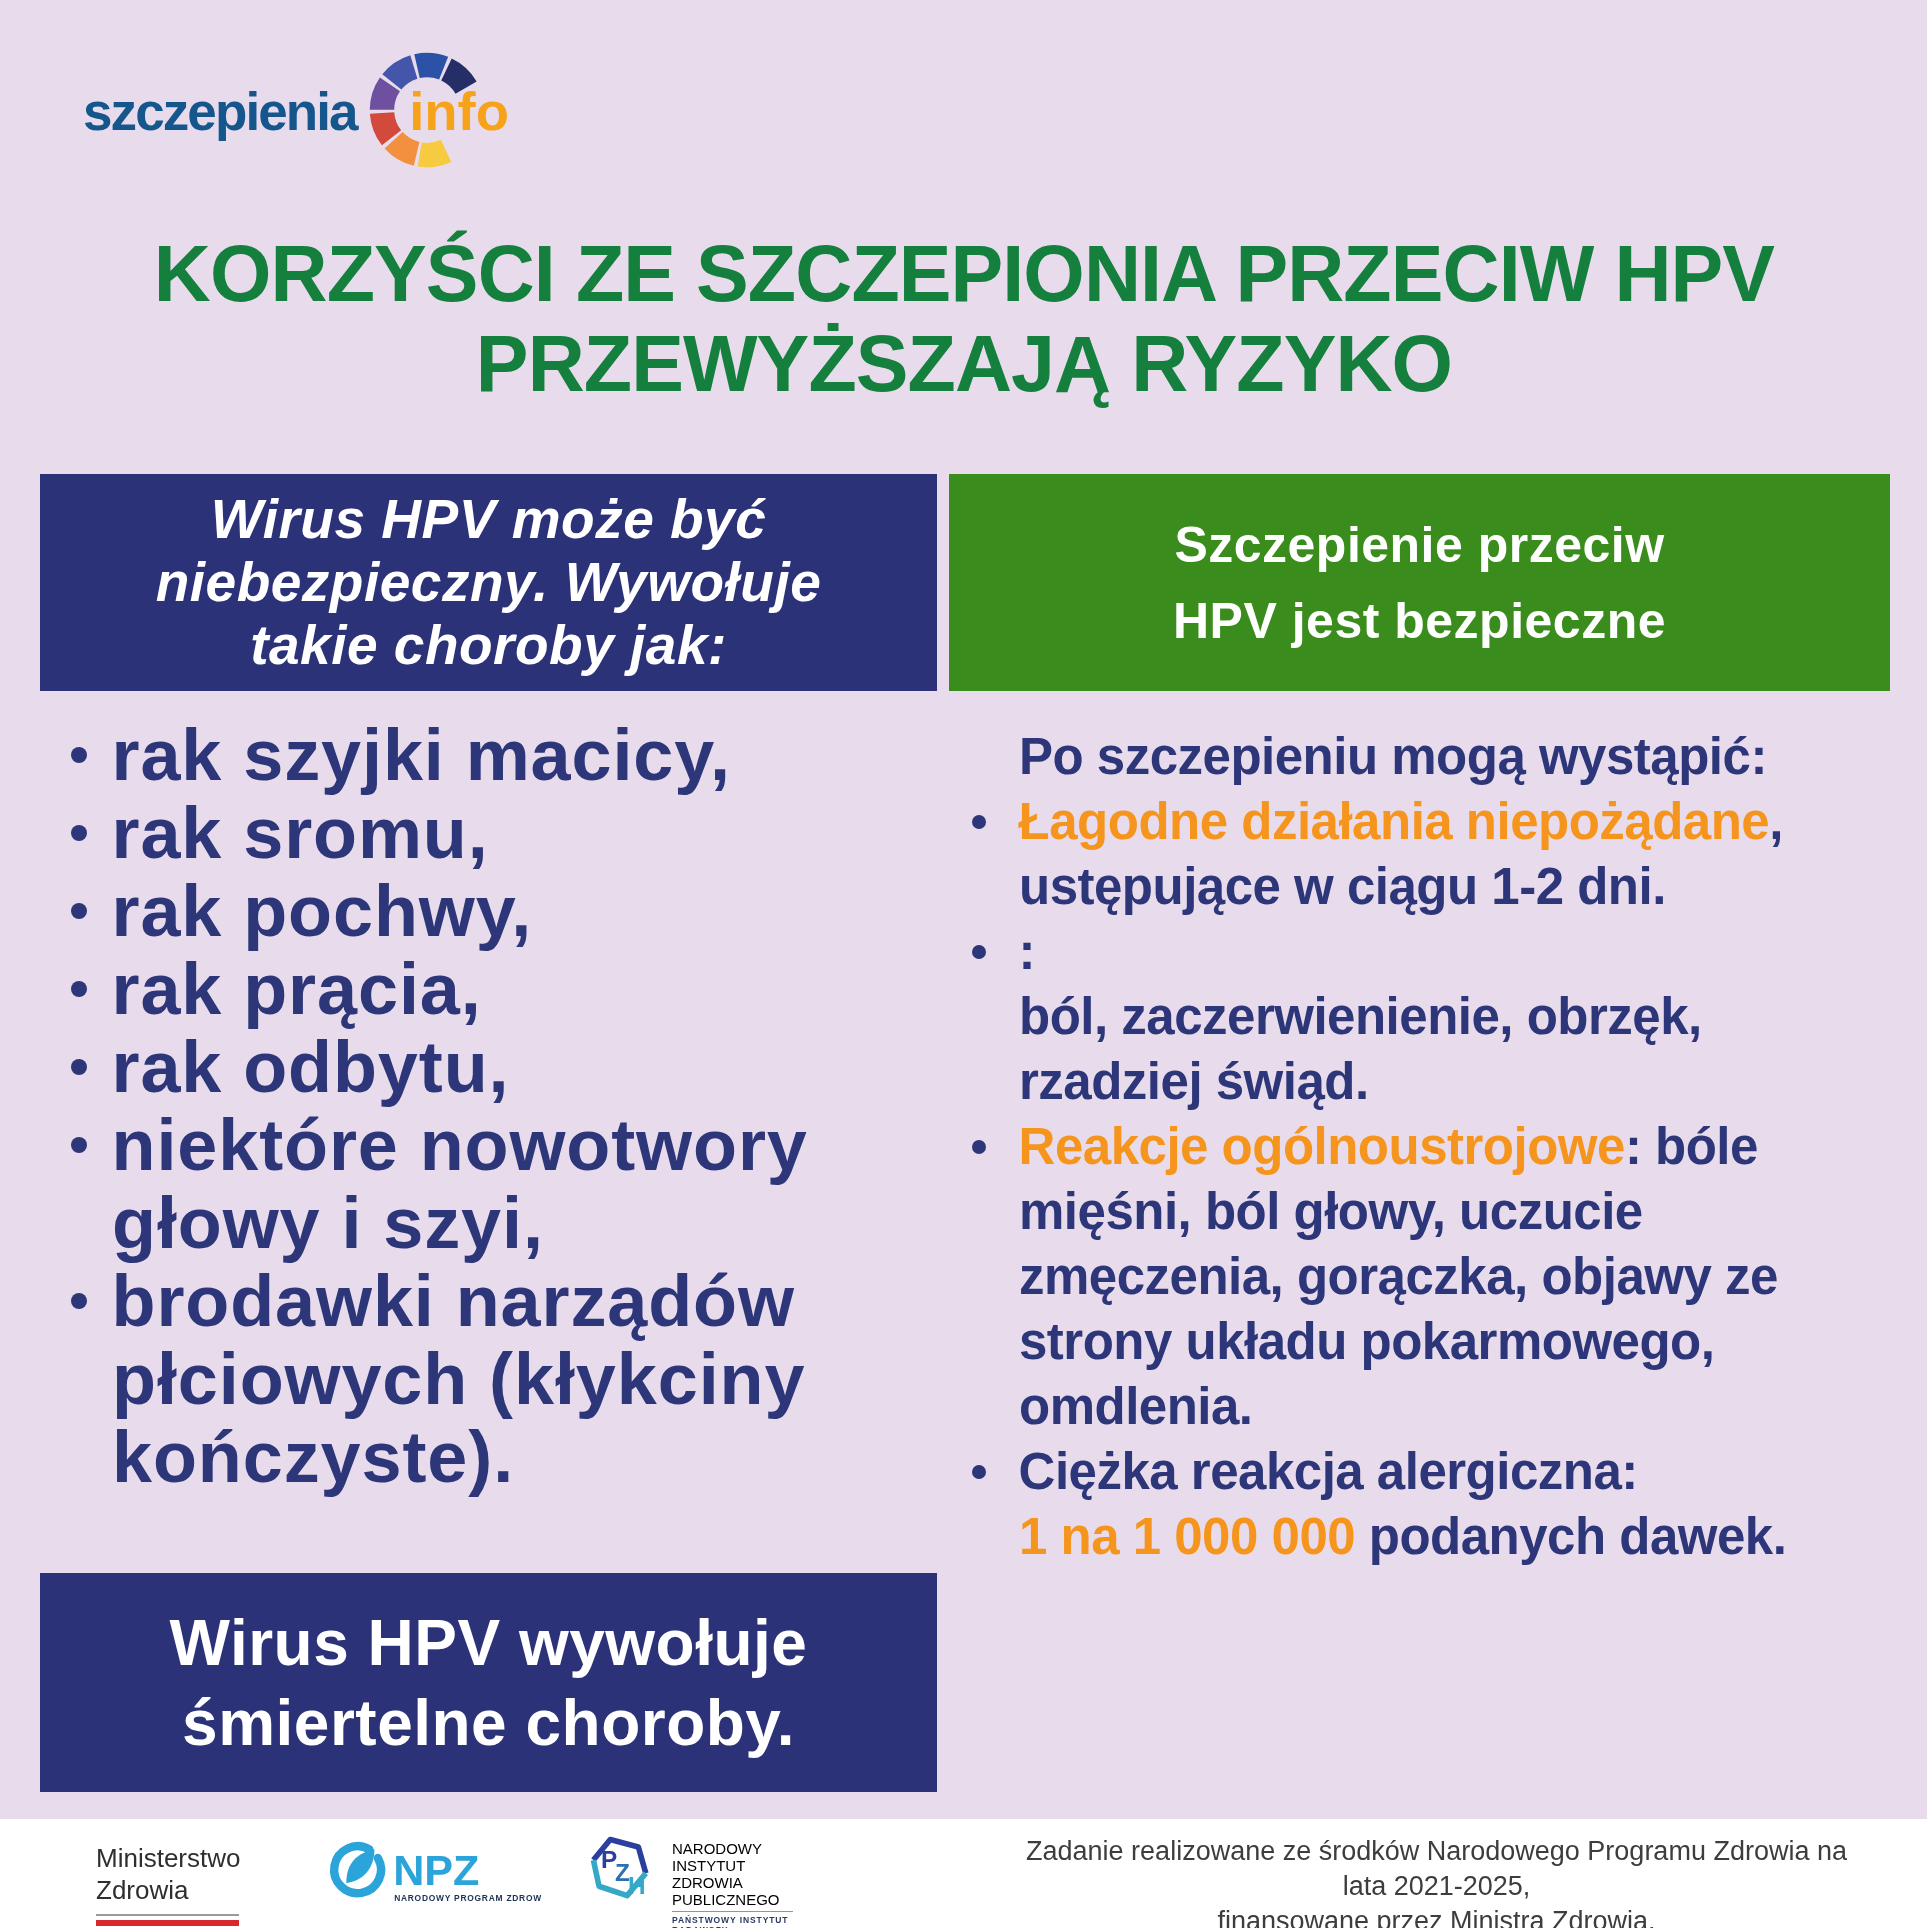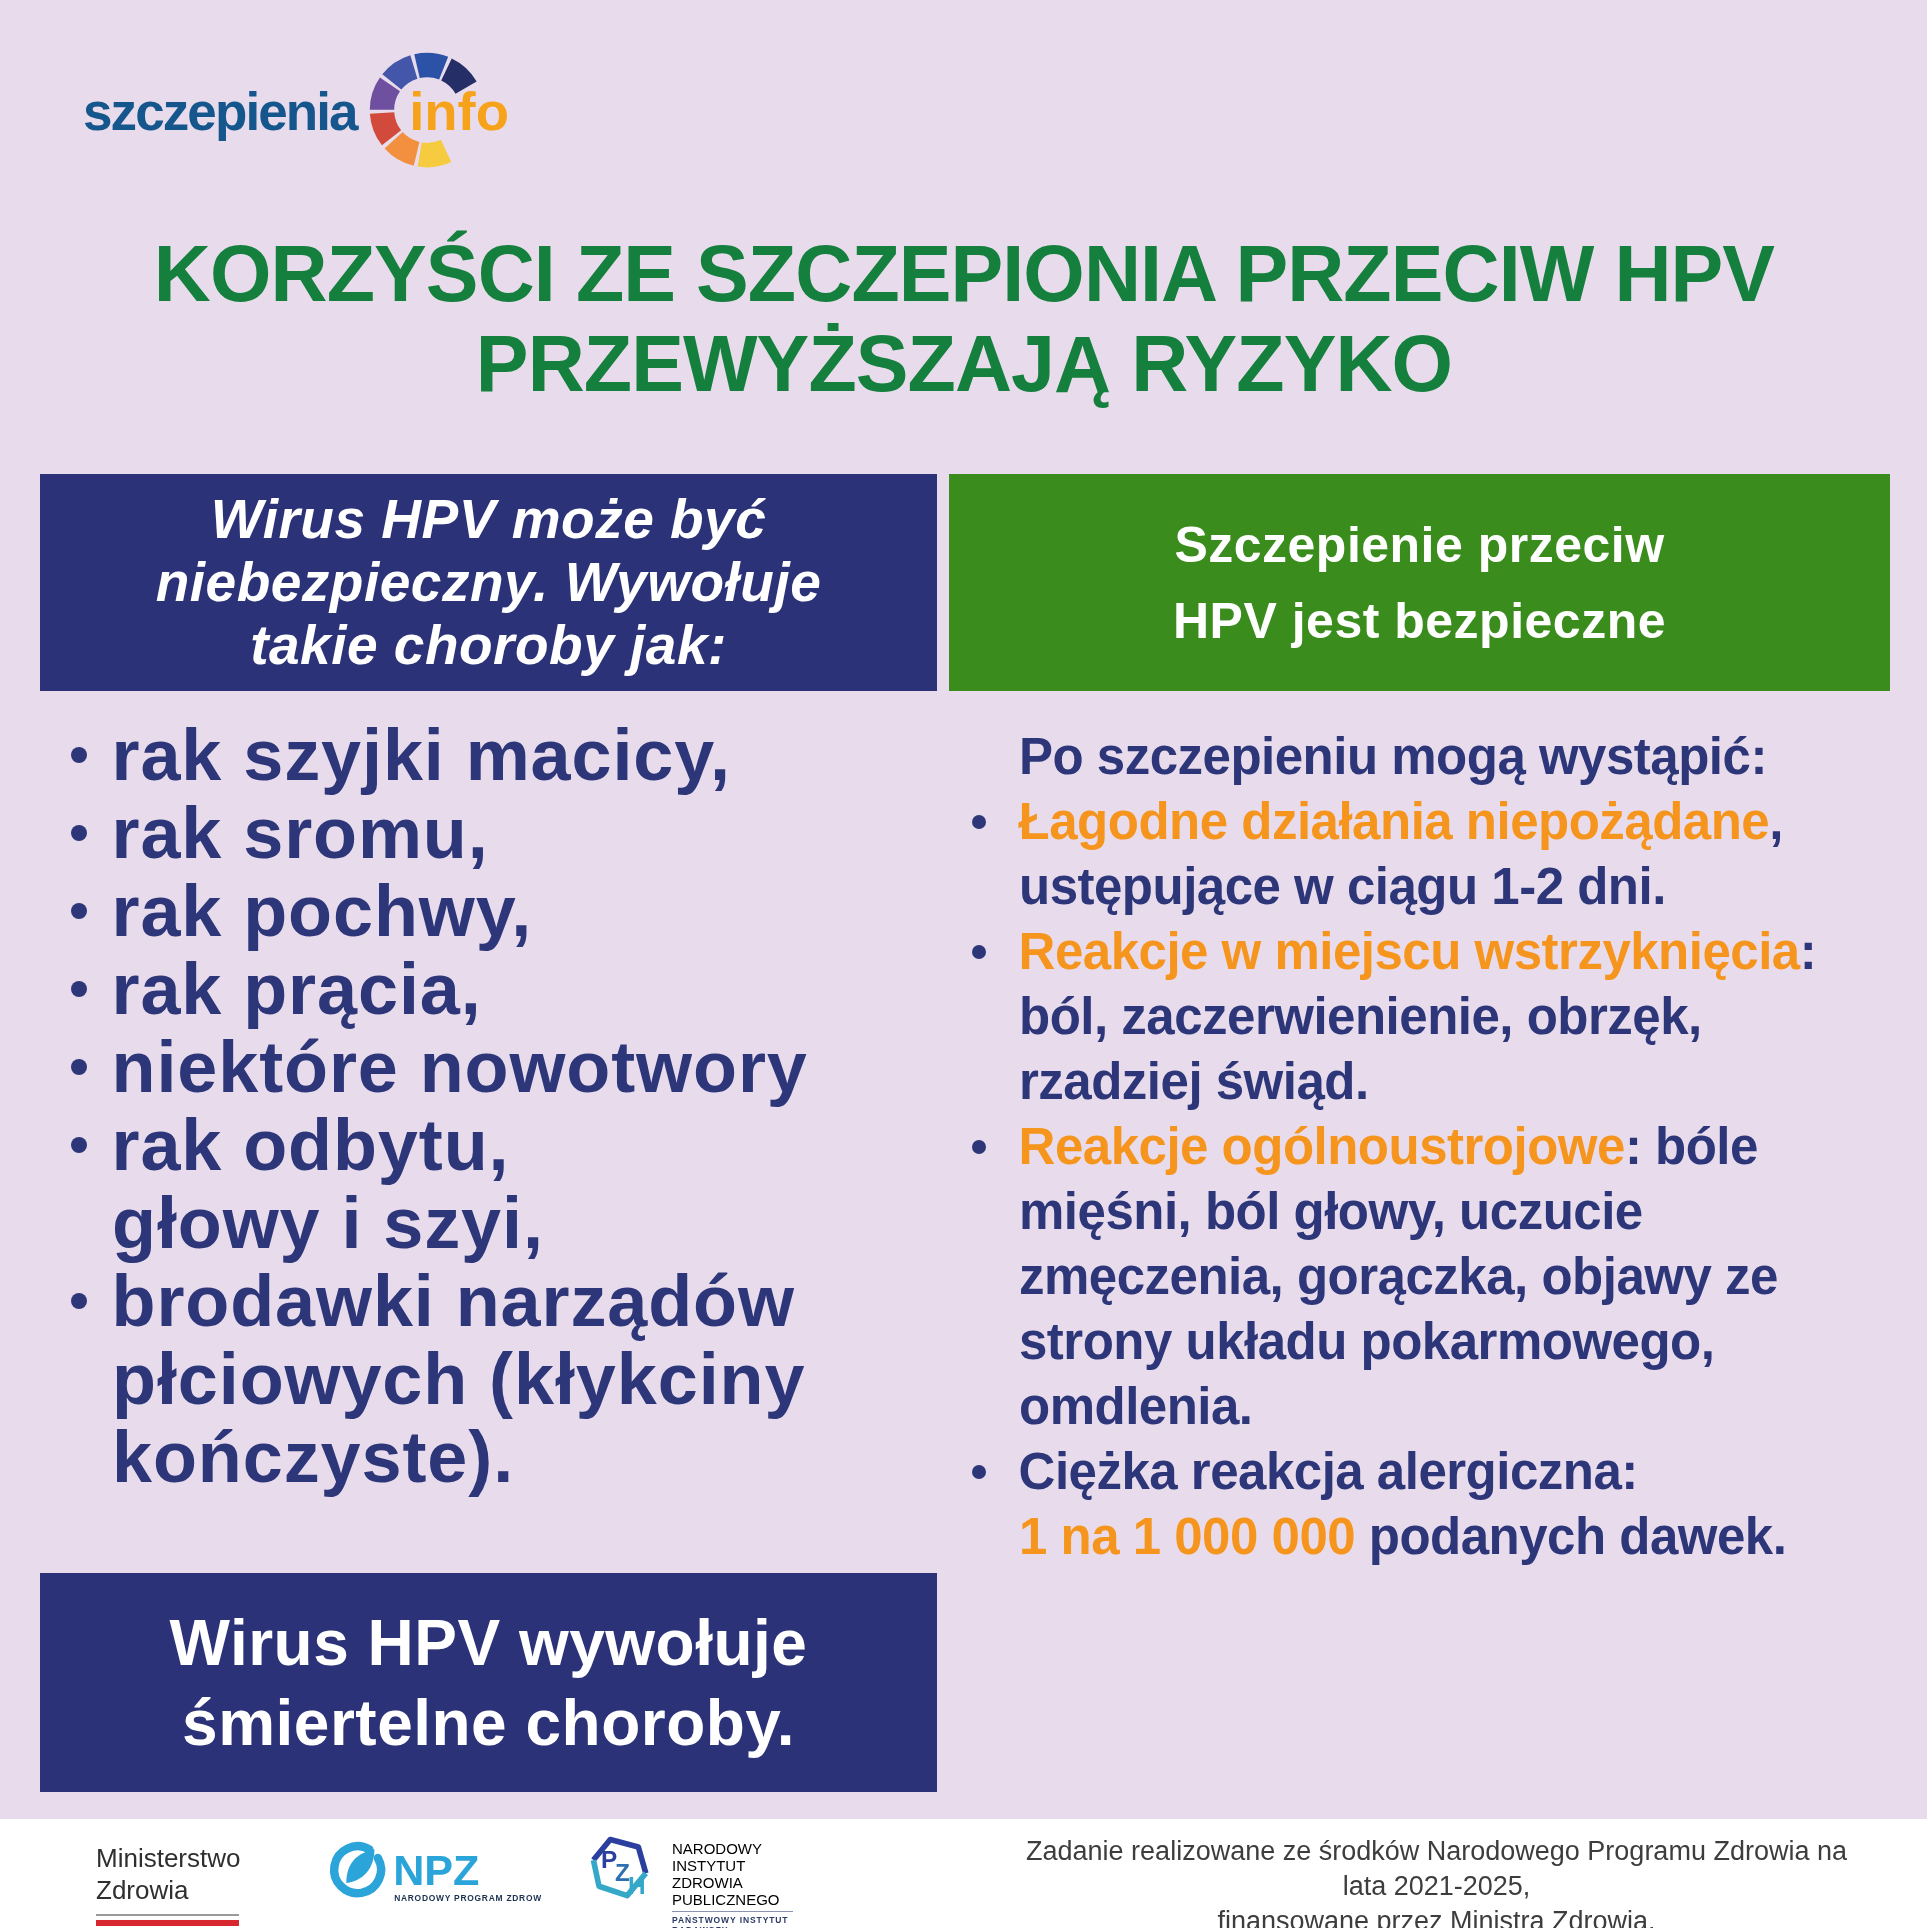--- a/index.html
+++ b/index.html
@@ -89,32 +89,32 @@
   <div id="hdr-right" class="hbox green">
       <div>Szczepienie przeciw</div>
       <div>HPV jest bezpieczne</div>
     </div>
 
   <div id="list-left" class="list">
       <div class="row"><span class="dot"></span><span class="seg navy">rak szyjki macicy,</span></div>
       <div class="row"><span class="dot"></span><span class="seg navy">rak sromu,</span></div>
       <div class="row"><span class="dot"></span><span class="seg navy">rak pochwy,</span></div>
       <div class="row"><span class="dot"></span><span class="seg navy">rak prącia,</span></div>
+      <div class="row"><span class="dot"></span><span class="seg navy">rak odbytu,</span></div>
       <div class="row"><span class="dot"></span><span class="seg navy">niektóre nowotwory</span></div>
-      <div class="row"><span class="dot"></span><span class="seg navy">rak odbytu,</span></div>
       <div class="row cont"><span class="seg navy">głowy i szyi,</span></div>
       <div class="row"><span class="dot"></span><span class="seg navy">brodawki narządów</span></div>
       <div class="row cont"><span class="seg navy">płciowych (kłykciny</span></div>
       <div class="row cont"><span class="seg navy">kończyste).</span></div>
     </div>
   <div id="list-right" class="list">
       <div class="row cont"><span class="seg navy">Po szczepieniu mogą wystąpić:</span></div>
       <div class="row"><span class="dot"></span><span class="seg orange">Łagodne działania niepożądane</span><span class="seg navy">,</span></div>
       <div class="row cont"><span class="seg navy">ustępujące w ciągu 1-2 dni.</span></div>
-      <div class="row"><span class="dot"></span><span class="seg orange">Reakcje w miejscu wstrzyknięcia</span><span class="seg navy">:</span></div>
+      <div class="row"><span class="dot"></span><span class="seg navy">:</span></div>
       <div class="row cont"><span class="seg navy">ból, zaczerwienienie, obrzęk,</span></div>
       <div class="row cont"><span class="seg navy">rzadziej świąd.</span></div>
       <div class="row"><span class="dot"></span><span class="seg orange">Reakcje ogólnoustrojowe</span><span class="seg navy">: bóle</span></div>
       <div class="row cont"><span class="seg navy">mięśni, ból głowy, uczucie</span></div>
       <div class="row cont"><span class="seg navy">zmęczenia, gorączka, objawy ze</span></div>
       <div class="row cont"><span class="seg navy">strony układu pokarmowego,</span></div>
       <div class="row cont"><span class="seg navy">omdlenia.</span></div>
       <div class="row"><span class="dot"></span><span class="seg navy">Ciężka reakcja alergiczna:</span></div>
       <div class="row cont"><span class="seg orange">1 na 1 000 000</span><span class="seg navy"> podanych dawek.</span></div>
     </div>

